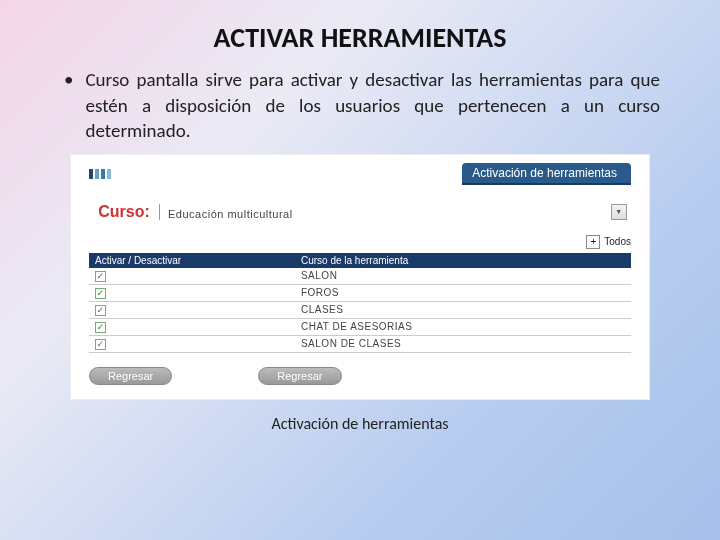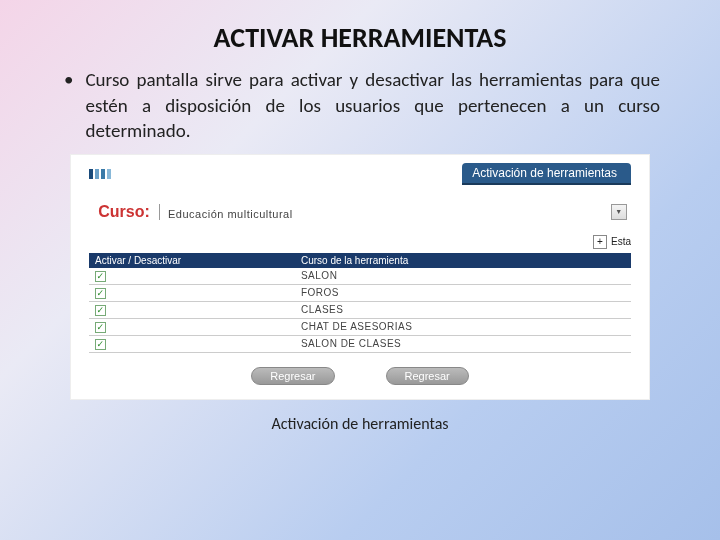--- a/index.html
+++ b/index.html
@@ -145,22 +145,21 @@
     background: #fff;
     display: inline-flex;
     align-items: center;
     justify-content: center;
     color: #2a8a2a;
     font-size: 9px;
     line-height: 1;
   }
   .ss-buttons {
     display: flex;
-    justify-content: center;
-    gap: 51px;
+    gap: 86px;
     margin-top: 14px;
   }
   .ss-btn {
     background: linear-gradient(#bbb,#999);
     color: #fff;
     font-size: 11px;
     padding: 2px 18px;
     border-radius: 10px;
     border: 1px solid #888;
   }
@@ -197,21 +196,21 @@
       <div class="ss-label-red">Curso:</div>
       <div class="ss-select">
         <span>Educación multicultural</span>
         <span class="ss-dropdown-btn">▼</span>
       </div>
     </div>
 
     <div style="overflow:hidden;">
       <span class="ss-todos">
         <span class="ss-plusbox">+</span>
-        <span>Esta</span>
+        <span>Todos</span>
       </span>
     </div>
 
     <table class="ss-table">
       <thead class="ss-thead">
         <tr>
           <td class="ss-col1">Activar / Desactivar</td>
           <td>Curso de la herramienta</td>
         </tr>
       </thead>

